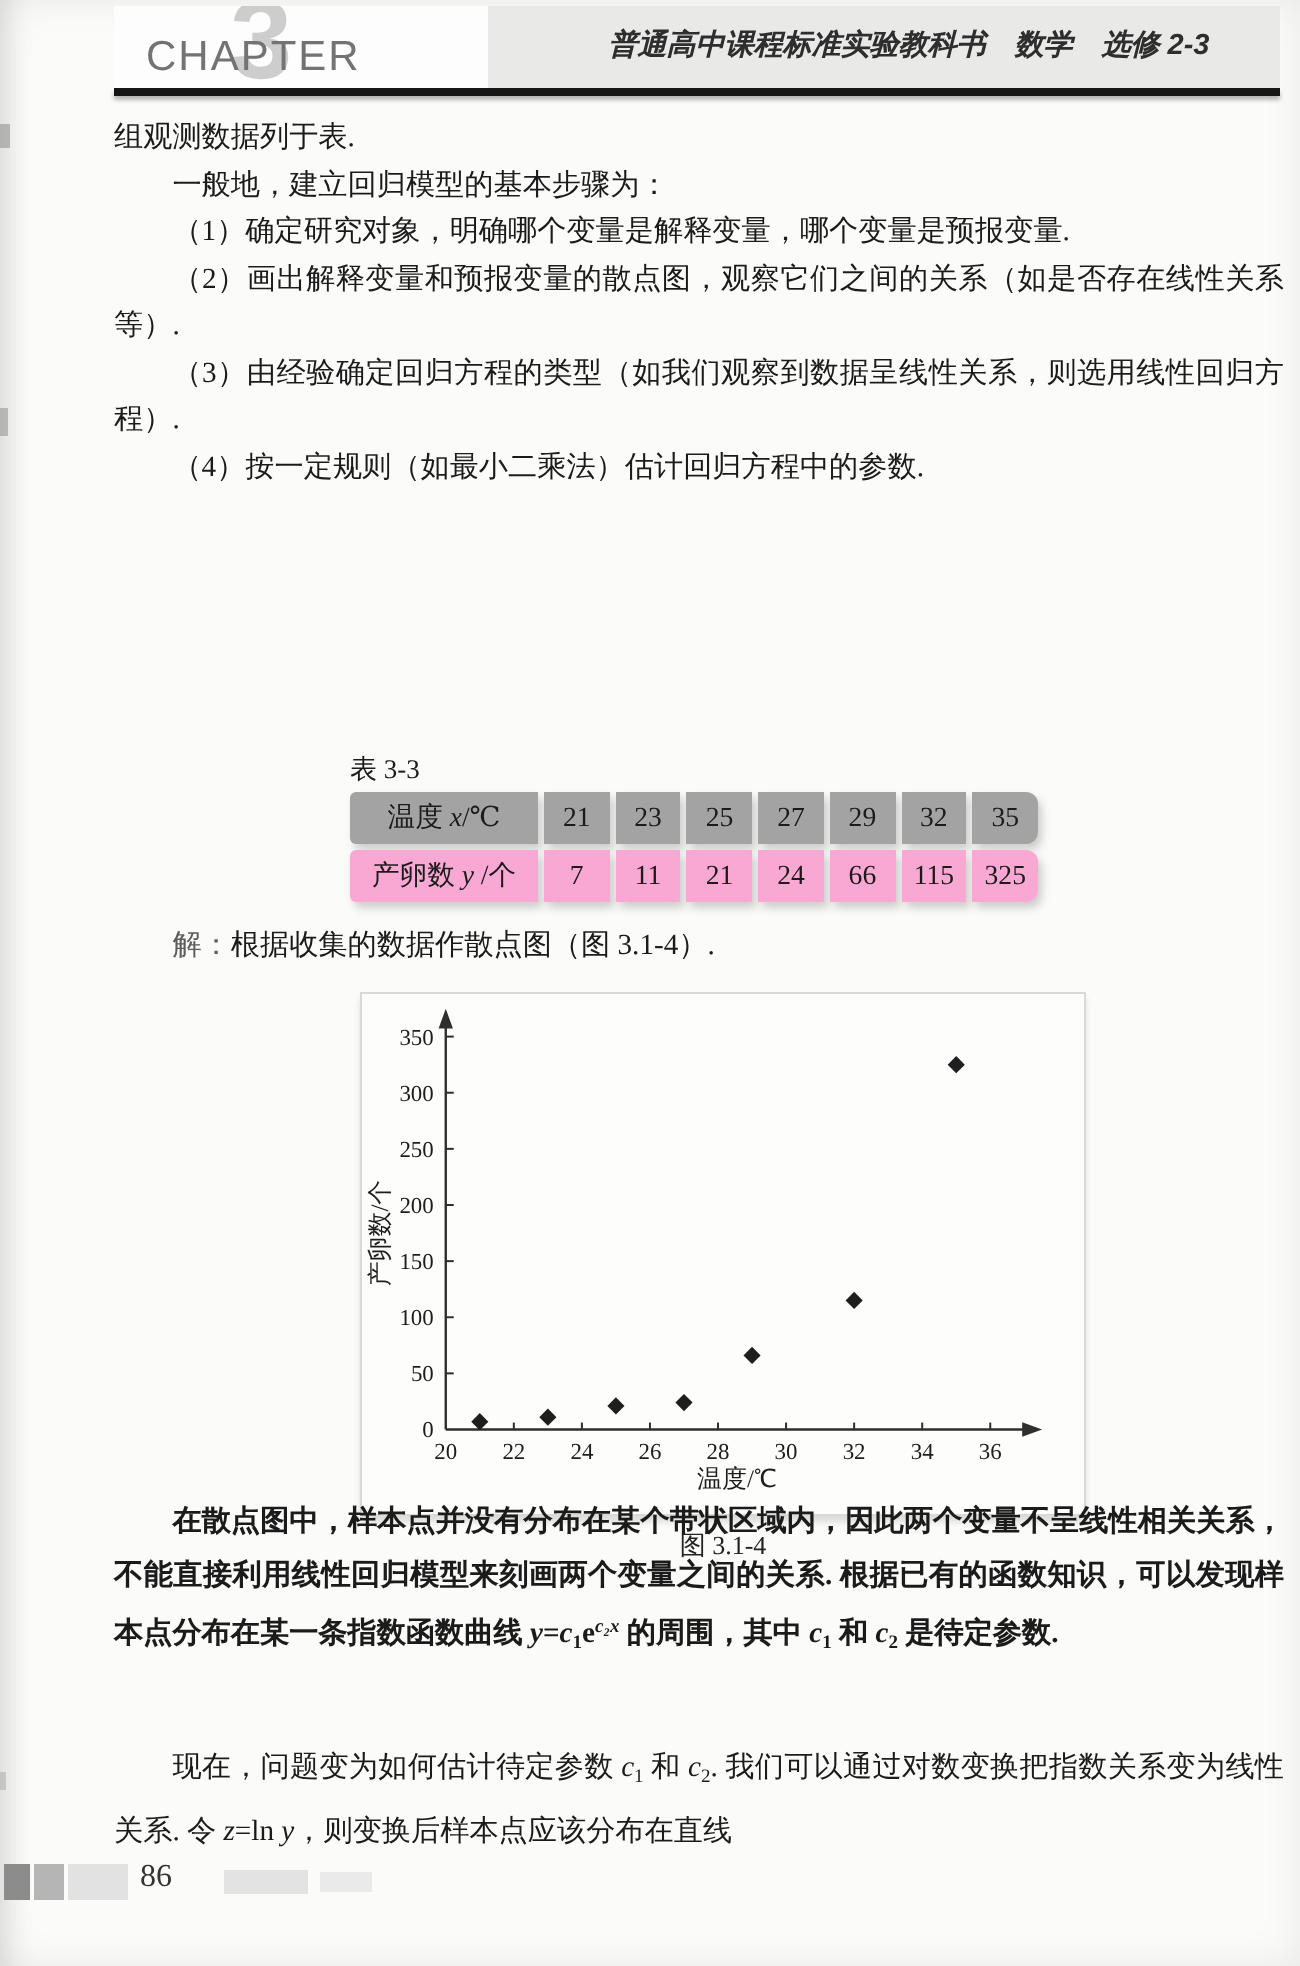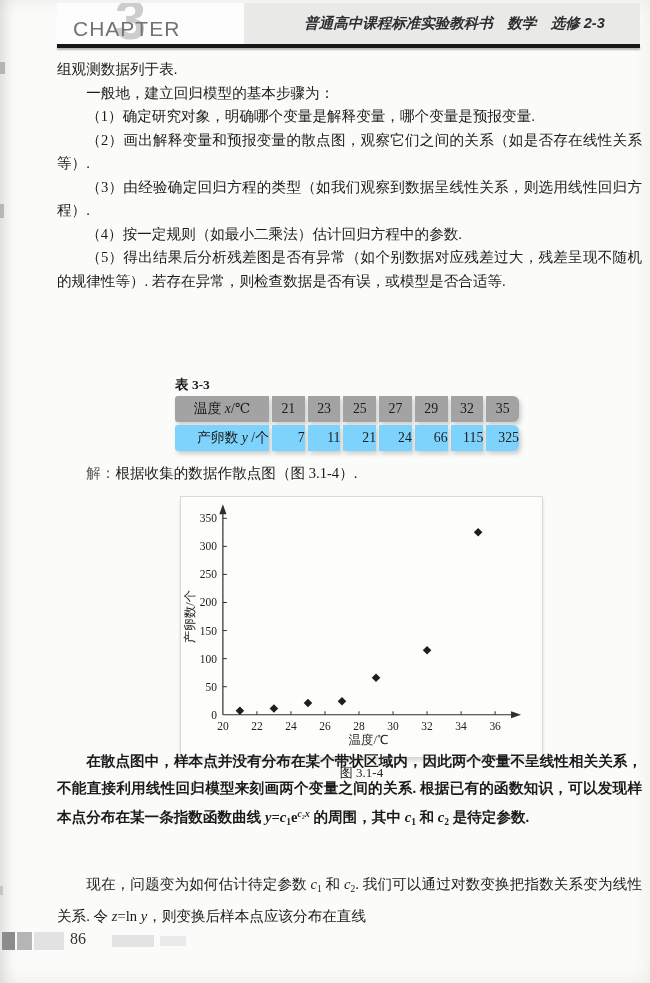--- a/index.html
+++ b/index.html
@@ -45,28 +45,28 @@
   #intro-block { top:58px; }
   .example-block { position:absolute; left:57px; width:585px; top:313px; font-size:14.6px; line-height:26px; }
   .example-label {
     padding:1px 9px 1px 2px; margin-right:10px;
     border-right:1px solid #dcdcdc; color:#141414;
   }
   var, i.v { font-style:italic; font-family:"Liberation Serif",serif; }
   sub { font-size:9.5px; vertical-align:-3px; }
   sup.exp { font-size:9.5px; vertical-align:5px; font-style:italic; }
 
-  .table-label { position:absolute; left:175px; top:376px; font-size:13.5px; font-weight:bold;text-align:right; }
+  .table-label { position:absolute; left:175px; top:376px; font-size:13.5px; font-weight:normal;text-align:right; }
 
   
   .data-table { position:absolute; left:175px; top:396px; width:344px;
     filter: drop-shadow(2px 3px 2px rgba(0,0,0,0.18)); }
   .dt-row { display:grid; grid-template-columns:94px repeat(7, 1fr); column-gap:3px; margin-bottom:3px; }
   .dt-cell { height:26px; line-height:26px; text-align:center; font-size:13.8px; background:#a3a3a3; }
-  .dt-row.r2 .dt-cell { background:#7dd3fc;text-align:right; }
+  .dt-row.r2 .dt-cell { background:#f9a8d4; }
   .dt-cell:last-child { border-radius:0 6px 6px 0; }
   .dt-cell:first-child { border-radius:3px 0 0 3px; }
 
   .solution-block { position:absolute; left:57px; width:585px; top:461px; font-size:14.6px; line-height:24px; }
   .solution-label { color:#5c5c5c; }
 
   
   .figure-box { position:absolute; left:180px; top:496px; width:363px; height:262px;
     background:#fdfdfc; border:1px solid #d9d9d7;
     box-shadow:0 3px 3px rgba(0,0,0,0.12); }
@@ -115,21 +115,20 @@
     <div class="hdr-rule"></div>
   </div>
 
   <div class="txtblock" id="intro-block">
     <p class="para">组观测数据列于表.</p>
     <p class="para indent">一般地，建立回归模型的基本步骤为：</p>
     <p class="para indent">（1）确定研究对象，明确哪个变量是解释变量，哪个变量是预报变量.</p>
     <p class="para indent">（2）画出解释变量和预报变量的散点图，观察它们之间的关系（如是否存在线性关系等）.</p>
     <p class="para indent">（3）由经验确定回归方程的类型（如我们观察到数据呈线性关系，则选用线性回归方程）.</p>
     <p class="para indent">（4）按一定规则（如最小二乘法）估计回归方程中的参数.</p>
-    <p class="para indent">（5）得出结果后分析残差图是否有异常（如个别数据对应残差过大，残差呈现不随机的规律性等）. 若存在异常，则检查数据是否有误，或模型是否合适等.</p>
   </div>
 
 
   <div class="table-label">表 3-3</div>
   <div class="data-table">
     <div class="dt-row r1">
       <div class="dt-cell dt-head"><span>温度 </span><i class="v">x</i><span>/℃</span></div>
       <div class="dt-cell">21</div>
       <div class="dt-cell">23</div>
       <div class="dt-cell">25</div>

